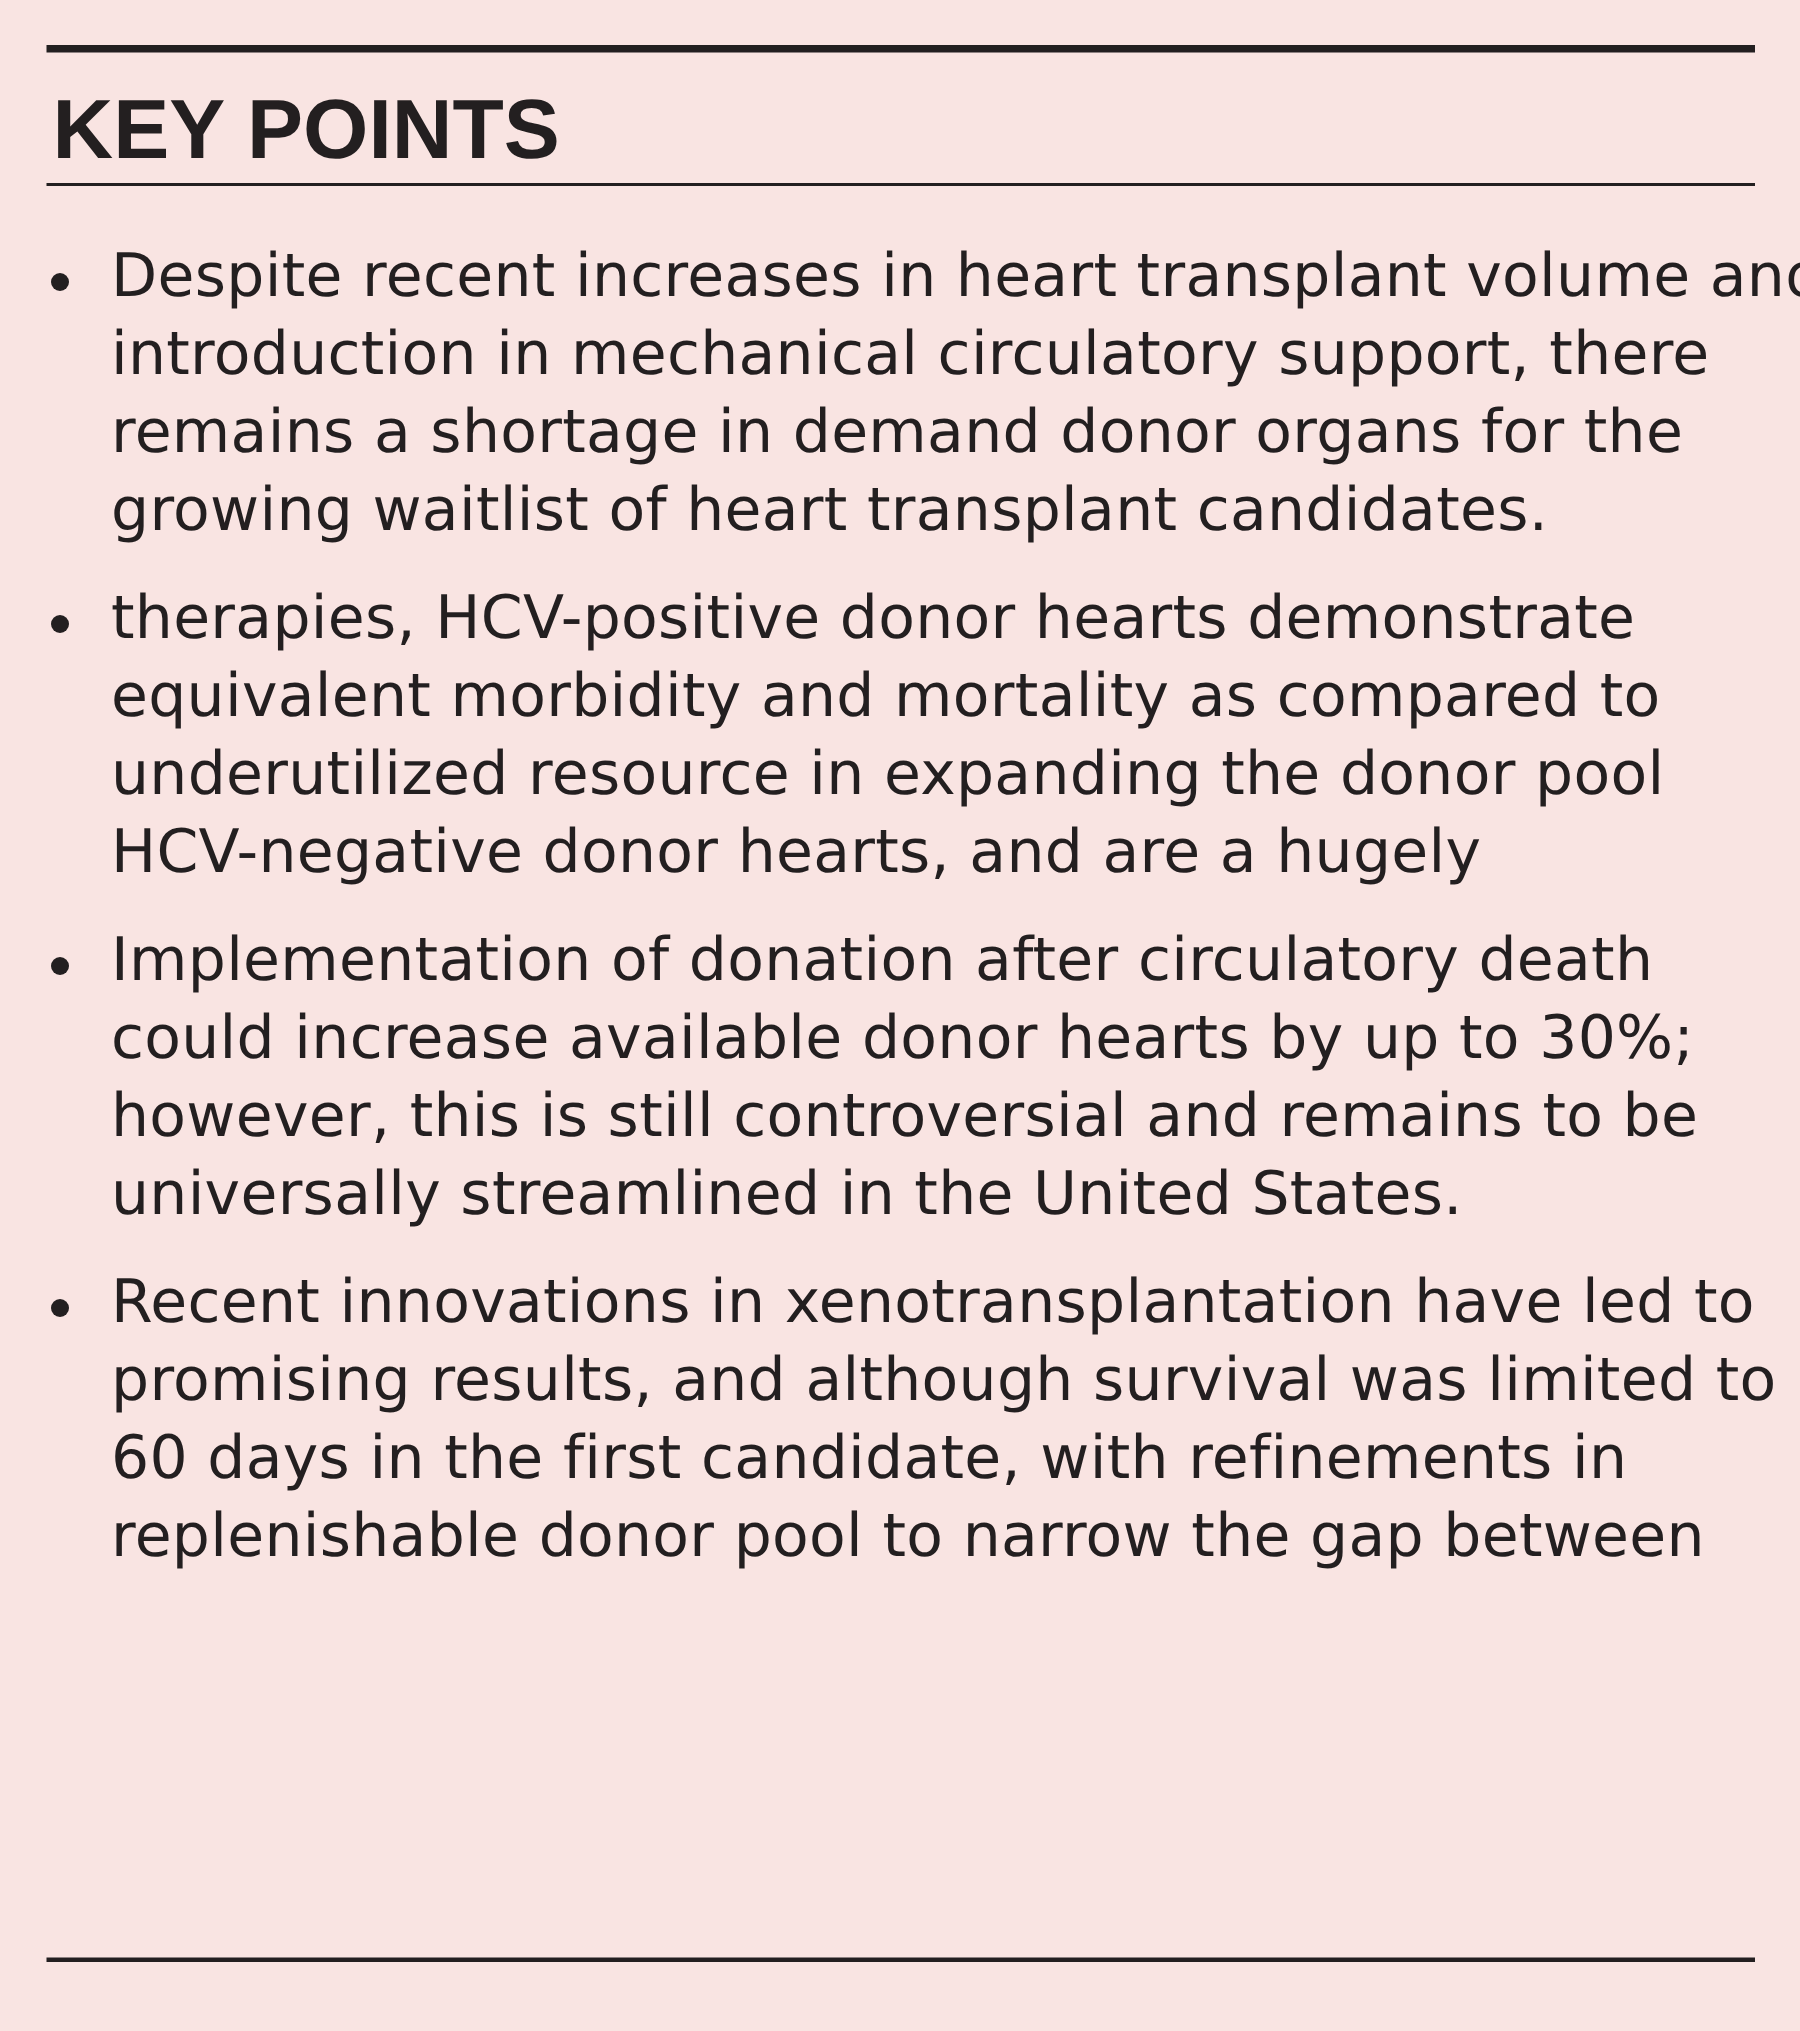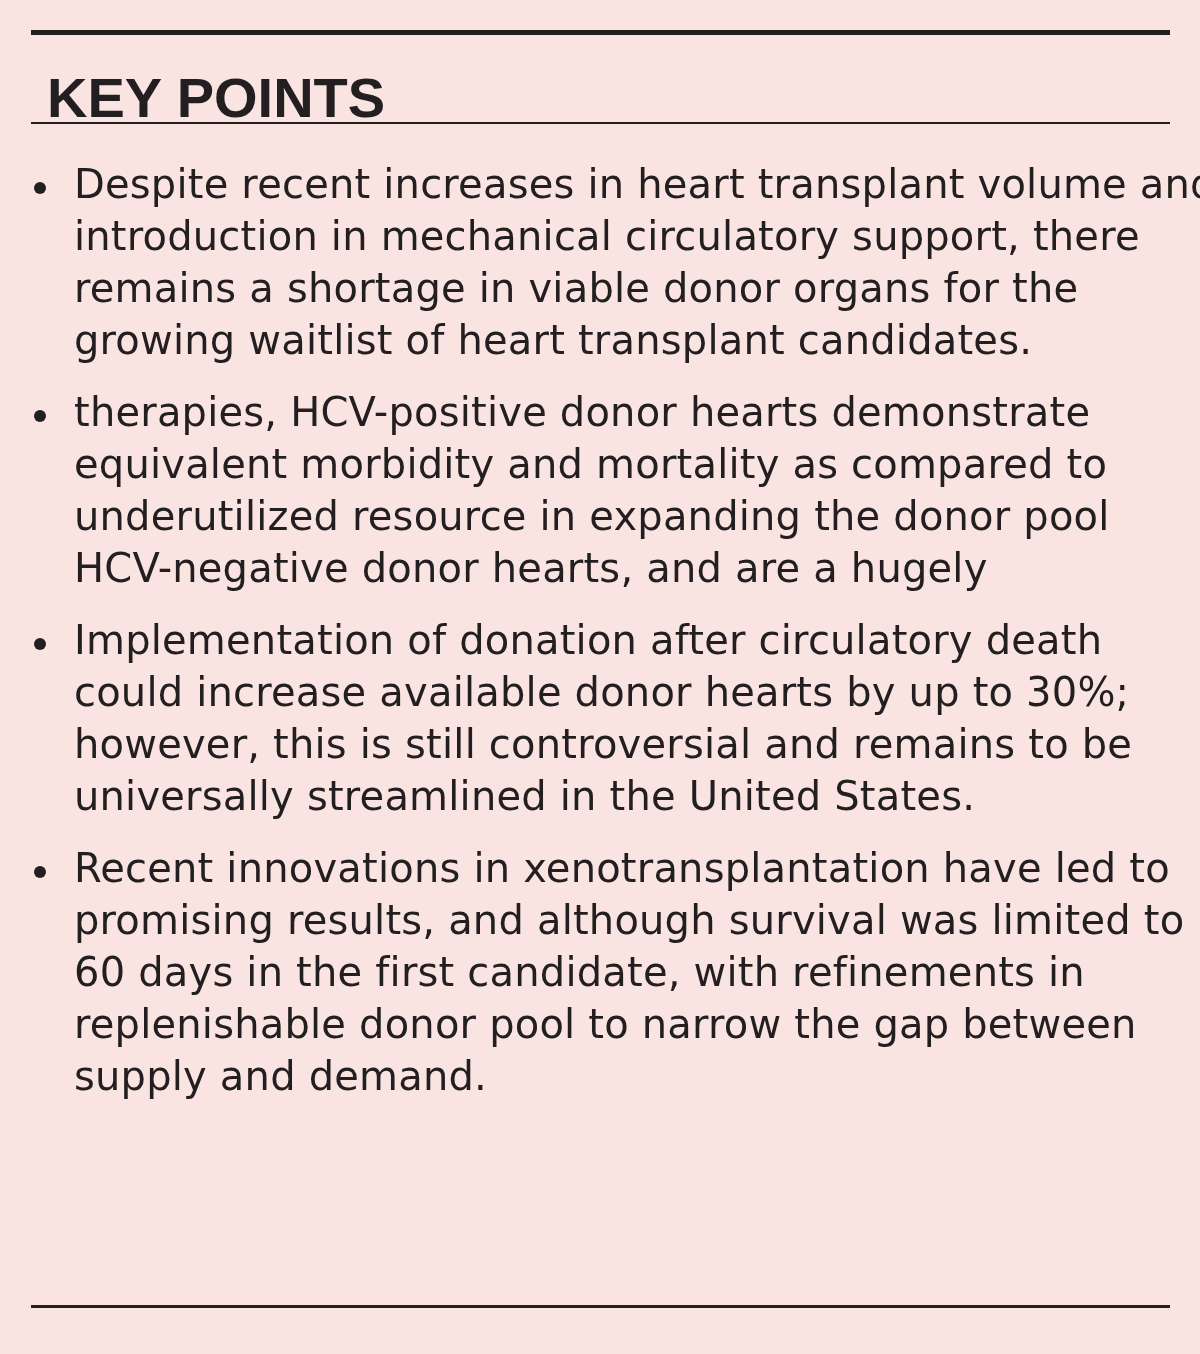--- a/index.html
+++ b/index.html
@@ -9,21 +9,21 @@
     font-family: "DejaVu Sans", sans-serif;
     color: #231f20;
     position: relative;
     overflow: hidden;
   }
   .rule-top { position: absolute; left: 31px; top: 30px; width: 1139px; height: 5px; background: #231f20; }
   .title {
     position: absolute; left: 31px; top: 50px;
     font-family: "Liberation Sans", sans-serif;
     font-weight: bold; font-size: 56px; letter-spacing: 0px; line-height: 64px;
-    margin: 16px;
+    margin: 4px;
   }
   .rule-mid { position: absolute; left: 31px; top: 122px; width: 1139px; height: 2px; background: #231f20; }
   .rule-bot { position: absolute; left: 31px; top: 1305px; width: 1139px; height: 3px; background: #231f20; }
   .points { position: absolute; left: 31px; top: 158px; width: 1150px; margin: 0; padding: 0; list-style: none; }
   .point { position: relative; padding-left: 43px; margin-bottom: 20px; }
   .bullet {
     position: absolute; left: 3px; top: 24px; width: 12px; height: 12px;
     border-radius: 50%; background: #231f20;
   }
   .line {
@@ -36,21 +36,21 @@
 
 <div class="rule-top"></div>
 <h1 class="title">KEY POINTS</h1>
 <div class="rule-mid"></div>
 
 <ul class="points">
   <li class="point">
     <span class="bullet"></span>
     <span class="line">Despite recent increases in heart transplant volume and</span>
     <span class="line">introduction in mechanical circulatory support, there</span>
-    <span class="line">remains a shortage in viable donor organs for the</span>
+    <span class="line">remains a shortage in demand donor organs for the</span>
     <span class="line">growing waitlist of heart transplant candidates.</span>
   </li>
   <li class="point">
     <span class="bullet"></span>
     <span class="line">therapies, HCV-positive donor hearts demonstrate</span>
     <span class="line">equivalent morbidity and mortality as compared to</span>
     <span class="line">underutilized resource in expanding the donor pool</span>
     <span class="line">HCV-negative donor hearts, and are a hugely</span>
   </li>
   <li class="point">
@@ -59,17 +59,16 @@
     <span class="line">could increase available donor hearts by up to 30%;</span>
     <span class="line">however, this is still controversial and remains to be</span>
     <span class="line">universally streamlined in the United States.</span>
   </li>
   <li class="point">
     <span class="bullet"></span>
     <span class="line">Recent innovations in xenotransplantation have led to</span>
     <span class="line">promising results, and although survival was limited to</span>
     <span class="line">60 days in the first candidate, with refinements in</span>
     <span class="line">replenishable donor pool to narrow the gap between</span>
-    <span class="line">supply and demand.</span>
   </li>
 </ul>
 
 <div class="rule-bot"></div>
 
 </body></html>

